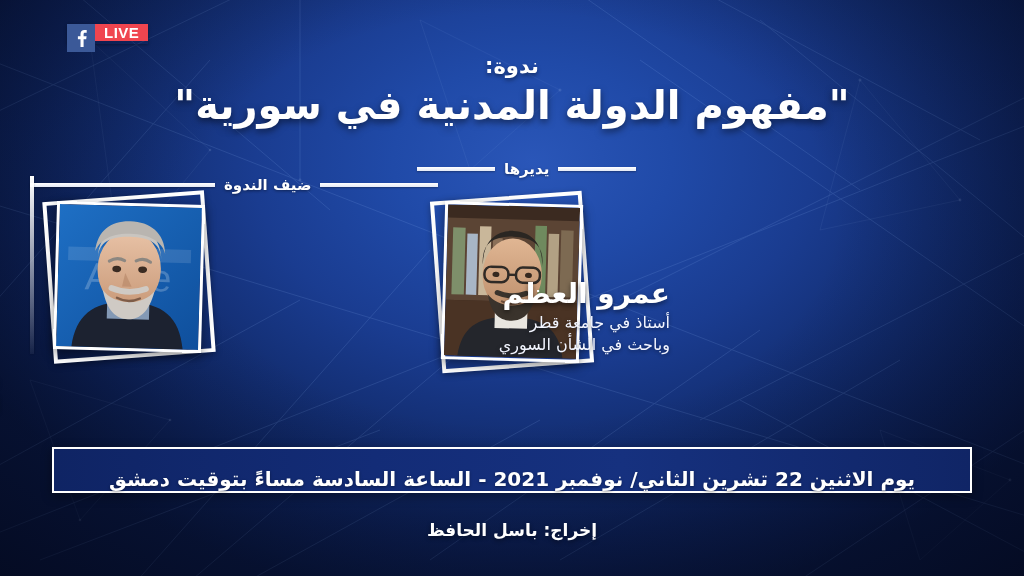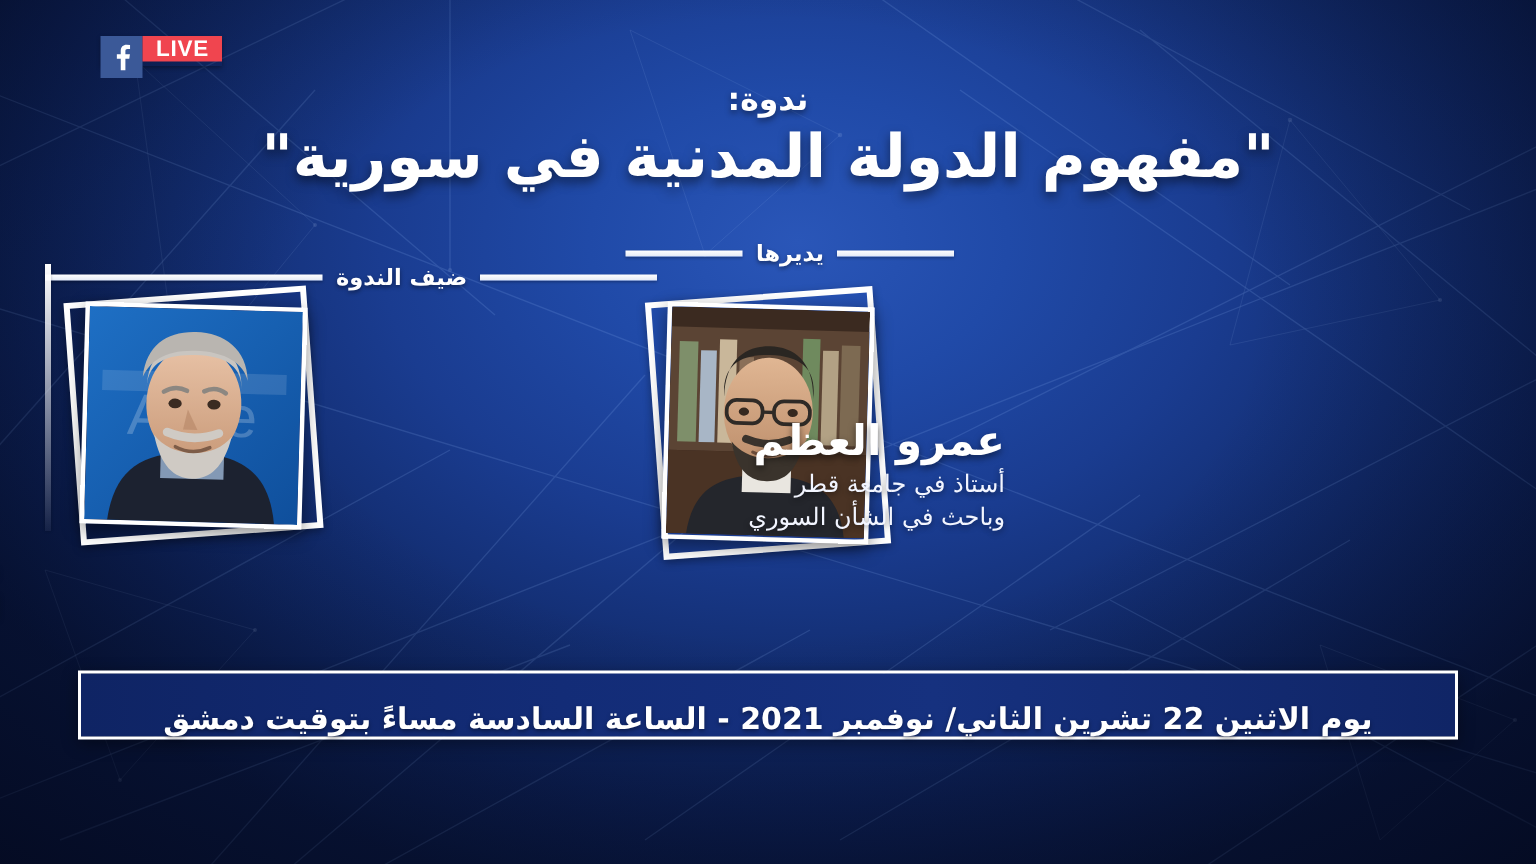--- a/index.html
+++ b/index.html
@@ -332,14 +332,15 @@
     <div class="person-role" style="left:670px; top:312px; font-size:16px; text-align:right; width:0; transform:translateX(-100%); direction:rtl;">
       <div>أستاذ في جامعة قطر</div>
       <div>وباحث في الشأن السوري</div>
     </div>
   </div>
 
   <div class="date-banner">
     <div class="date-text">يوم الاثنين 22 تشرين الثاني/ نوفمبر 2021 - الساعة السادسة مساءً بتوقيت دمشق</div>
   </div>
 
+  <div class="credit">إخراج: باسل الحافظ</div>
 
 </div>
 
 </body></html>

